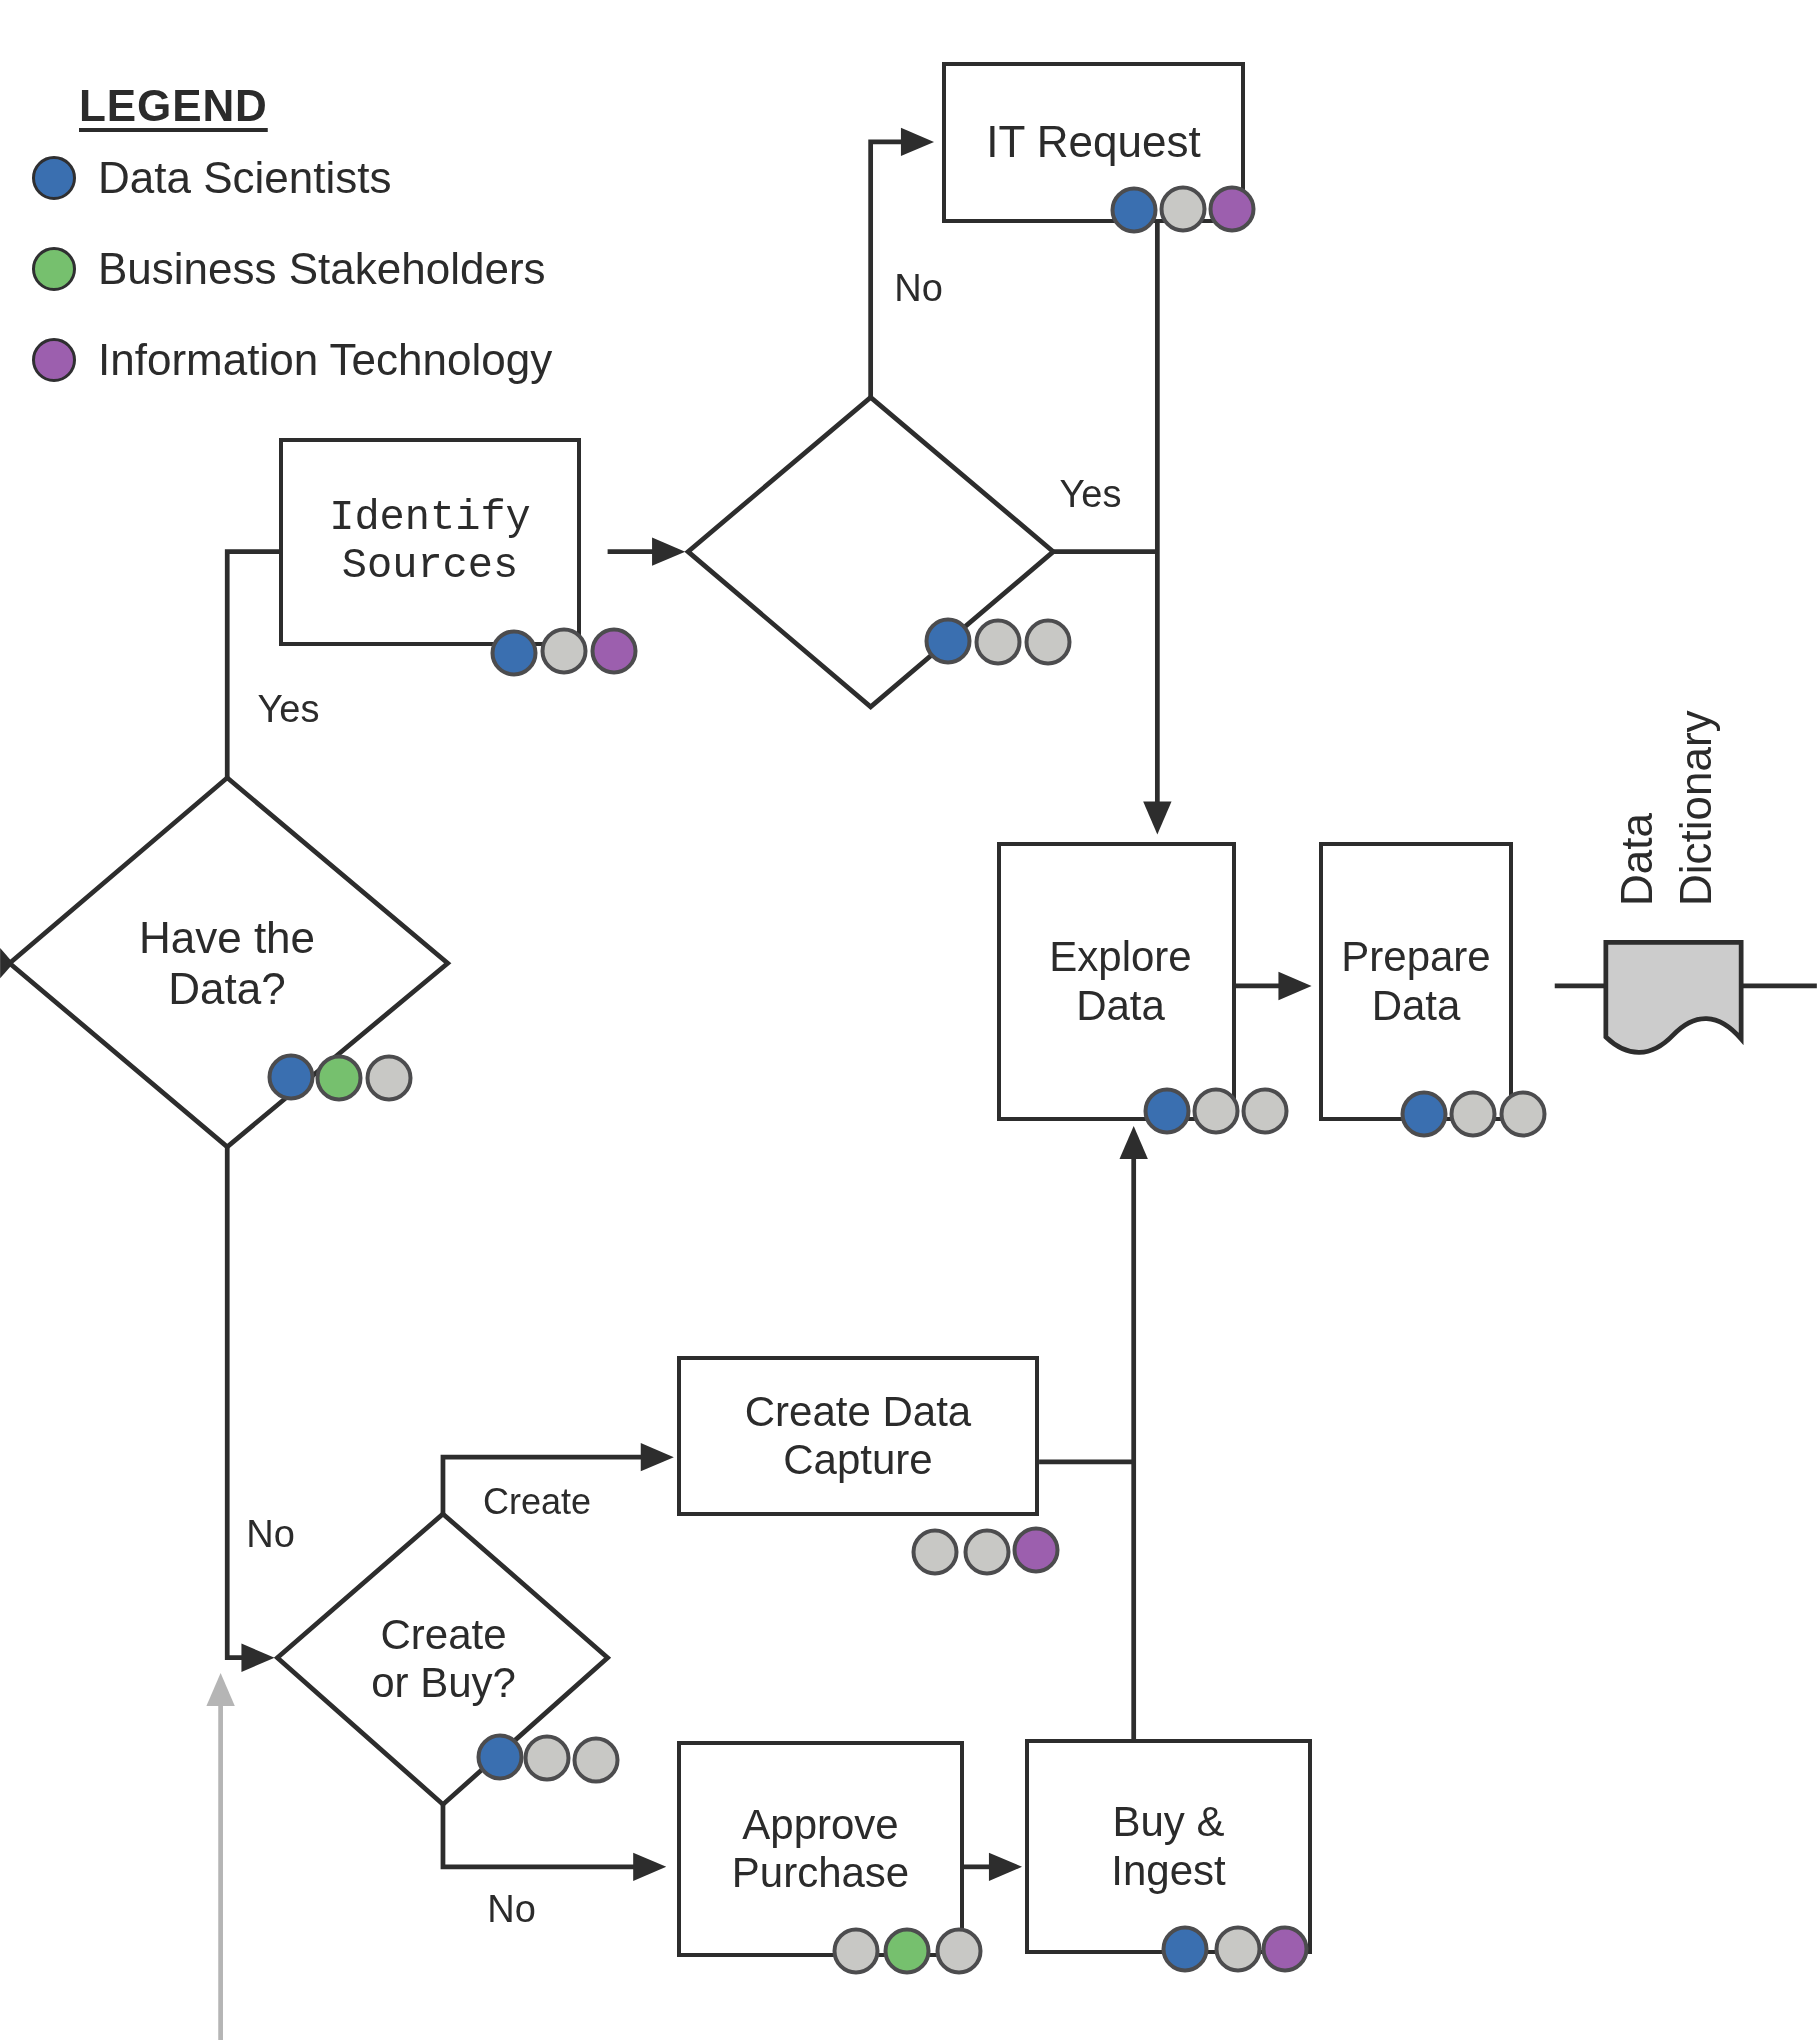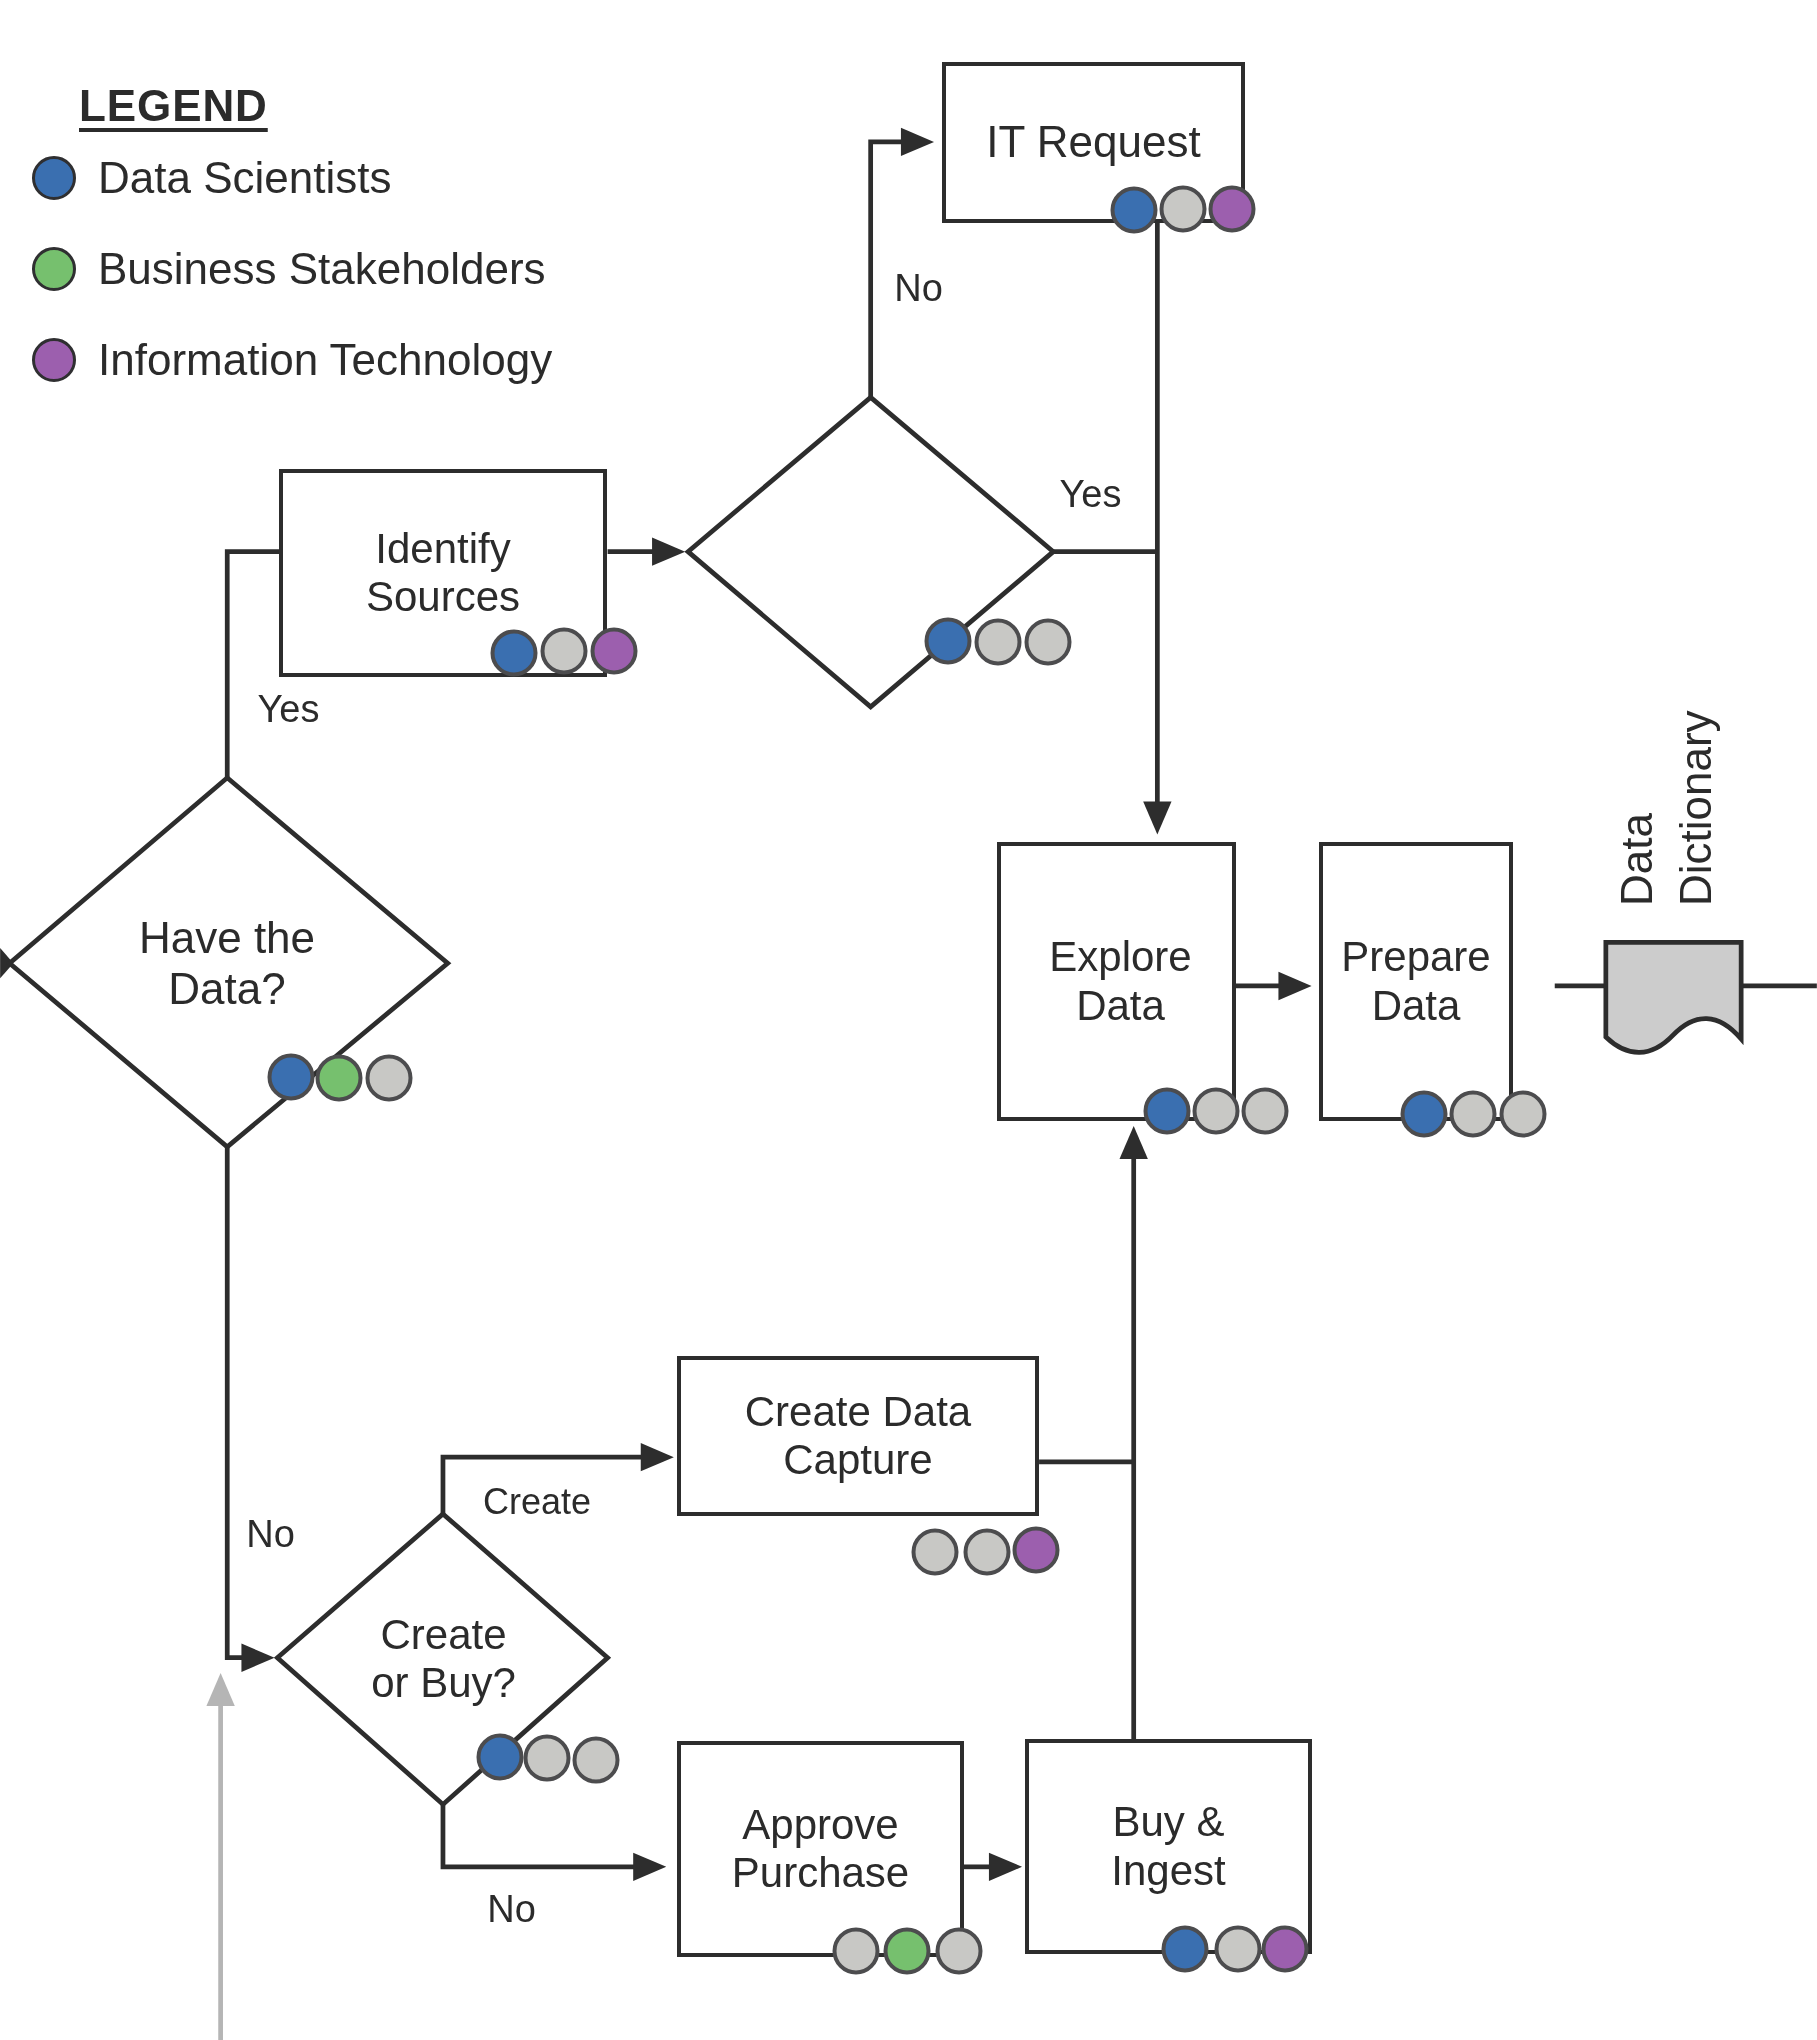--- a/index.html
+++ b/index.html
@@ -87,21 +87,21 @@
     <span class="legend-dot" style="top: 269px; background: rgb(118, 192, 110);"></span>
     <div class="legend-item-label" style="top:269px;">Business Stakeholders</div>
     <span class="legend-dot" style="top: 360px; background: rgb(156, 95, 174);"></span>
     <div class="legend-item-label" style="top:360px;">Information Technology</div>
   </div>
 
   <div class="node" style="left:942px;top:62px;width:303px;height:161px;font-size:44px;">
     <div>IT Request</div>
   </div>
 
-  <div class="node" style="left:279px;top:469px;width:328px;height:208px;">
+  <div class="node" style="left:279px;top:438px;width:302px;height:208px;font-family:Liberation Mono, monospace;">
     <div>Identify</div>
     <div>Sources</div>
   </div>
 
   <div class="node" style="left:997px;top:842px;width:239px;height:279px;padding-left:8px;">
     <div>Explore</div>
     <div>Data</div>
   </div>
 
   <div class="node" style="left:1319px;top:842px;width:194px;height:279px;">

